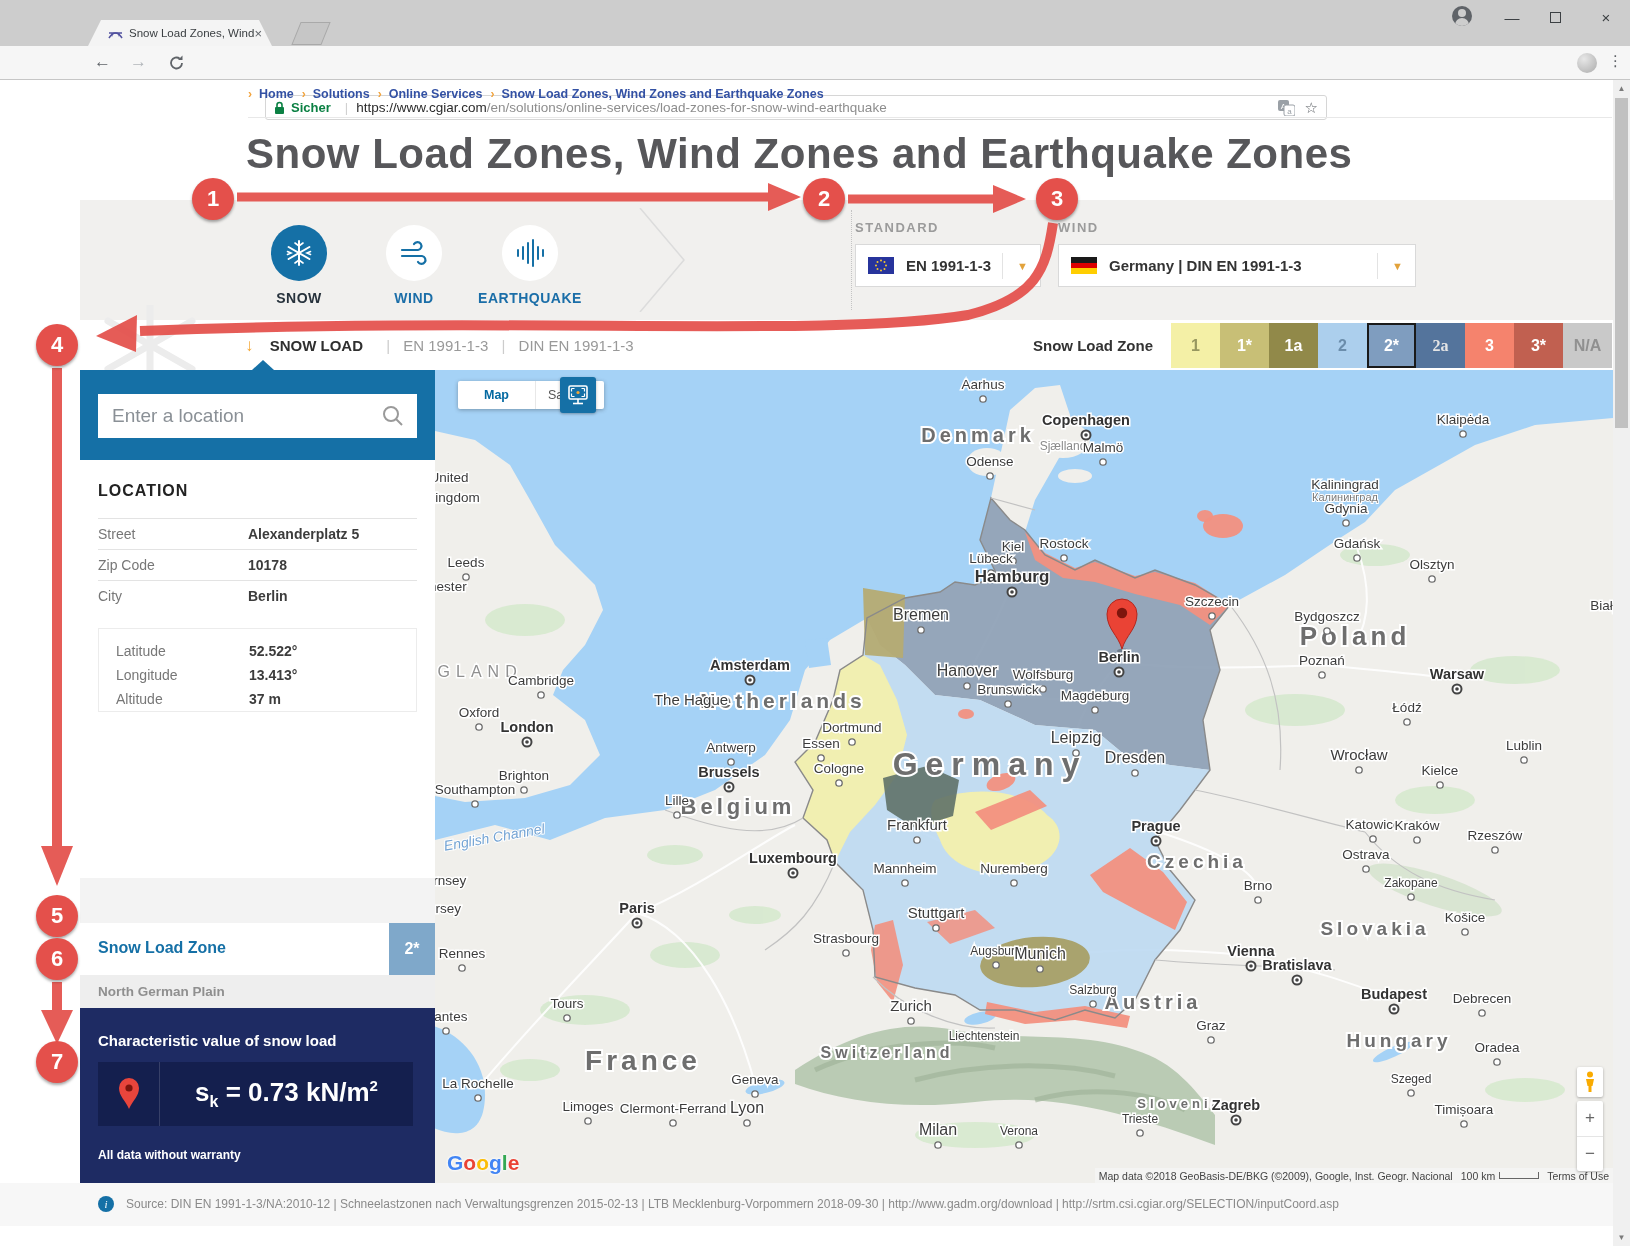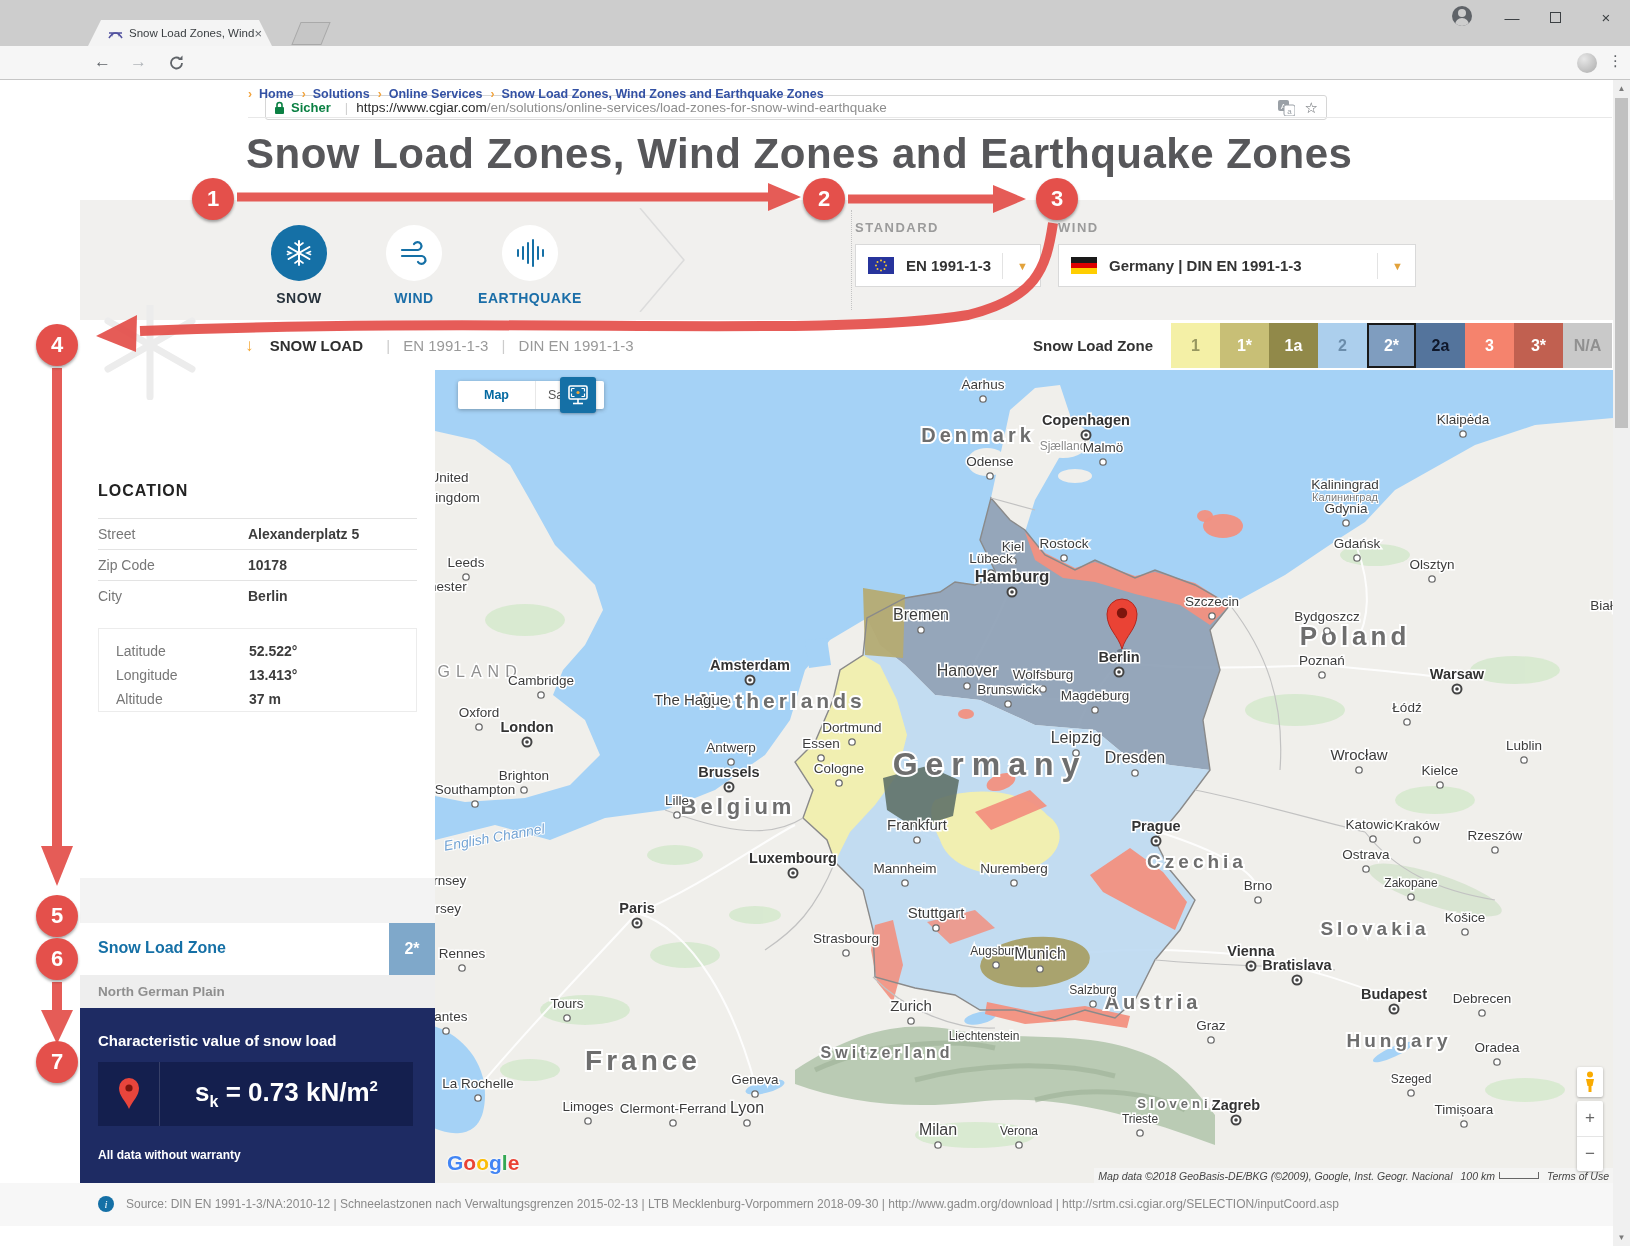--- a/index.html
+++ b/index.html
@@ -119,21 +119,21 @@
   .ml-sub{font-size:11px;fill:#7a7a7a;stroke:#fff;stroke-width:2px;paint-order:stroke;}
   .mk{fill:#fff;stroke:#6b6b6b;stroke-width:1.3px;}
   .mk-cap{stroke:#444;stroke-width:2px;}
   .mk-dot{fill:#444;}
   .map-ctl{position:absolute;left:23px;top:11px;height:28px;background:#fff;border-radius:2px;box-shadow:0 1px 4px rgba(0,0,0,.3);display:flex;align-items:center;font-size:12.5px;z-index:5;}
   .map-ctl .m1{padding:0 26px;font-weight:bold;color:#0369a1;}
   .map-ctl .m2{padding:0 12px;color:#565656;border-left:1px solid #e8e8e8;height:100%;display:flex;align-items:center;}
   .fs-btn{position:absolute;left:125px;top:7px;width:36px;height:36px;background:#1570a6;border-radius:3px;box-shadow:0 1px 3px rgba(0,0,0,.3);display:flex;align-items:center;justify-content:center;z-index:5;}
   .glogo{position:absolute;left:12px;bottom:8px;font-size:21px;font-weight:bold;z-index:5;
          text-shadow:0 0 3px #fff,0 0 3px #fff;}
-  .attrib{position:absolute;right:0;bottom:0;height:15px;background:rgba(245,245,245,.75);display:flex;align-items:center;font-size:10.5px;color:#444;z-index:5;padding:0 4px;gap:8px;font-style:italic;}
+  .attrib{position:absolute;right:0;bottom:0;height:15px;background:rgba(245,245,245,.75);display:flex;align-items:center;font-size:10.5px;color:#444;z-index:5;padding:0 4px;gap:8px;}
   .scalebar{width:40px;height:7px;border:1px solid #666;border-top:none;}
   .pegman{position:absolute;right:10px;bottom:86px;width:26px;height:30px;background:#fff;border-radius:2px;box-shadow:0 1px 3px rgba(0,0,0,.3);display:flex;align-items:center;justify-content:center;z-index:5;}
   .zoomctl{position:absolute;right:10px;bottom:12px;width:26px;height:70px;background:#fff;border-radius:2px;box-shadow:0 1px 3px rgba(0,0,0,.3);z-index:5;display:flex;flex-direction:column;}
   .zoomctl div{flex:1;display:flex;align-items:center;justify-content:center;font-size:17px;color:#666;}
   .zoomctl .zplus{border-bottom:1px solid #e5e5e5;}
 
   
   .footer-band{position:absolute;left:0px;top:1183px;width:1613px;height:43px;background:#f7f7f7;}
   .src-line{position:absolute;left:98px;top:1196px;display:flex;align-items:center;font-size:12px;color:#8a8a8a;}
   .info-ico{width:16px;height:16px;border-radius:50%;background:#1570a6;color:#fff;font-size:11px;font-style:italic;font-family:"Liberation Serif",serif;display:flex;align-items:center;justify-content:center;margin-right:12px;flex:none;}
@@ -310,28 +310,38 @@
       <span class="sl-std">DIN EN 1991-1-3</span>
     </div>
     <div class="legend-wrap">
       <span class="legend-label">Snow Load Zone</span>
       <div style="display:flex">
           <div class="lz" style="background: rgb(244, 240, 166); color: rgb(151, 151, 95);">1</div>
           <div class="lz" style="background: rgb(200, 191, 118); color: rgb(255, 255, 255);">1*</div>
           <div class="lz" style="background: rgb(145, 137, 73); color: rgb(255, 255, 255);">1a</div>
           <div class="lz" style="background: rgb(172, 207, 237); color: rgb(107, 141, 171);">2</div>
           <div class="lz sel" style="background: rgb(127, 157, 191); color: rgb(255, 255, 255);">2*</div>
-          <div class="lz" style="background: rgb(84, 116, 156); color: #0f172a;">2a</div>
+          <div class="lz" style="background: rgb(84, 116, 156); color: #e5e5e5; font-family: Liberation Serif, serif;">2a</div>
           <div class="lz" style="background: rgb(245, 131, 109); color: rgb(255, 255, 255);">3</div>
           <div class="lz" style="background: rgb(193, 96, 80); color: rgb(255, 255, 255);">3*</div>
           <div class="lz" style="background: rgb(201, 201, 201); color: rgb(144, 144, 144);">N/A</div>
         </div>
     </div>
   </div>
 
+  <div class="search-panel">
+    <div class="search-notch"></div>
+    <div class="search-box">
+      <input type="text" placeholder="Enter a location" style="">
+      <svg class="search-ico" width="24" height="24">
+        <circle cx="10" cy="10" r="7" fill="none" stroke="#9a9a9a" stroke-width="2"></circle>
+        <line x1="15" y1="15" x2="21" y2="21" stroke="#9a9a9a" stroke-width="2"></line>
+      </svg>
+    </div>
+  </div>
 
   <div class="loc-block">
     <div class="loc-heading">LOCATION</div>
     <div class="loc-rows">
         <div class="loc-row">
           <span class="l">Street</span>
           <span class="v">Alexanderplatz 5</span>
         </div>
         <div class="loc-row">
           <span class="l">Zip Code</span>

